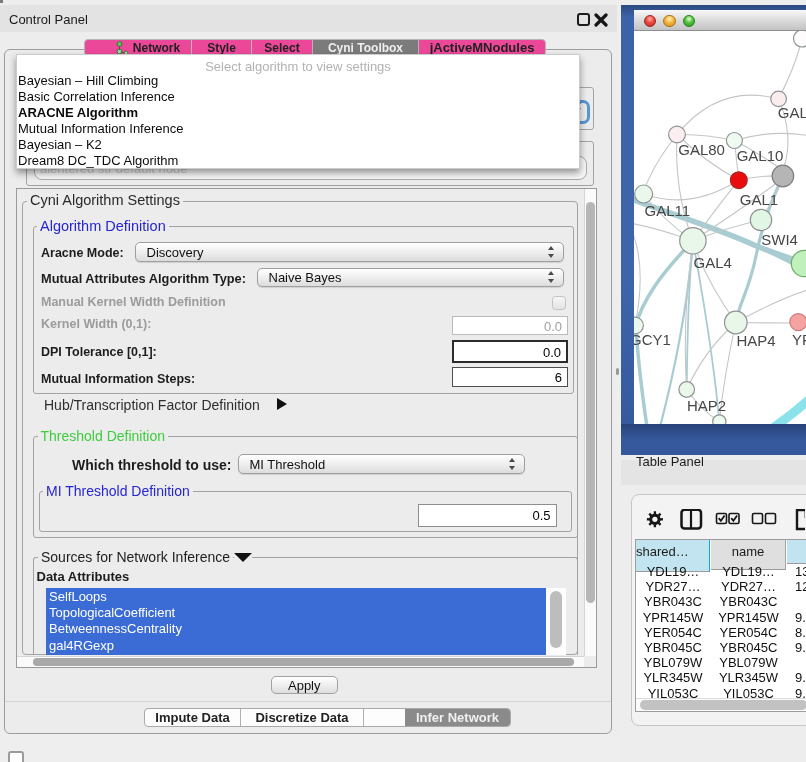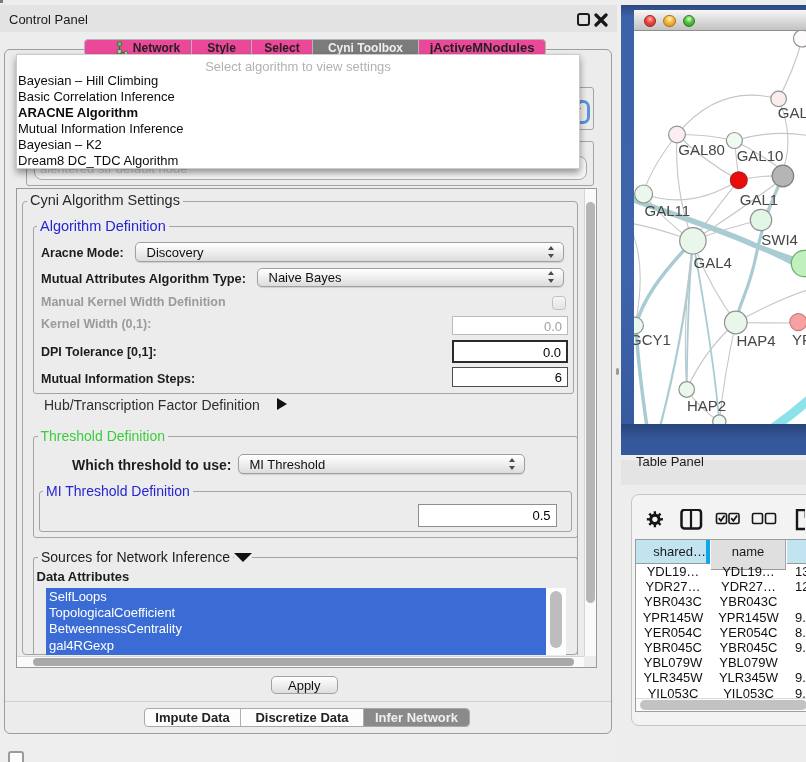--- a/index.html
+++ b/index.html
@@ -140,21 +140,21 @@
 <div class="abs" style="left:546px;top:587.5px;width:19.5px;height:67.5px;background:#fdfdfd;"></div>
 <div class="abs" style="left:550px;top:591px;width:12px;height:57px;background:#bdbdbd;border-radius:6px;"></div>
 
 <div class="abs" style="left:271px;top:675.5px;width:66.5px;height:18px;border:1px solid #a2a2a2;border-radius:5px;background:linear-gradient(#ffffff,#ededed 55%,#dddddd);font-size:13px;color:#111;text-align:center;line-height:17px;">Apply</div>
 
 <div class="abs" style="left:5px;top:701px;width:606px;height:1px;background:#d2d2d2;"></div>
 
 <div id="bottabs" class="abs" style="left:144px;top:708px;height:19px;display:flex;border:1px solid #a9a9a9;border-radius:4px;background:#fdfdfd;overflow:hidden;">
   <div class="bseg" style="width:96px;">Impute Data</div>
   <div class="bseg" style="width:123px;">Discretize Data</div>
-  <div class="bseg bsel" style="width:105px;border-right:none;">Infer Network</div>
+  <div class="bseg bsel" style="width:105px;border-right:none;margin-left:41px;">Infer Network</div>
 </div>
 
 <div class="abs" style="left:8px;top:751px;width:16px;height:14px;border:2px solid #9b9b9b;border-radius:3px;background:#fdfdfd;"></div>
 
 <div class="abs" style="left:621px;top:5px;width:185px;height:450px;background:linear-gradient(#2c4a80,#3c62a8 12px,#3e64aa 60%,#35589c);"></div>
 <div class="abs" style="left:621px;top:424px;width:185px;height:16px;background:linear-gradient(rgba(15,28,60,0.38),rgba(15,28,60,0));"></div>
 
 <div class="abs" style="left:634px;top:10px;width:172px;height:21px;background:linear-gradient(#f8f8f8,#d9d9d9 55%,#c3c3c3);border-bottom:1px solid #8f8f8f;"></div>
 <div class="abs" style="left:643.5px;top:14.5px;width:12.5px;height:12.5px;border-radius:50%;background:radial-gradient(circle at 50% 30%, #ff9d96 8%, #ed4940 45%, #c92e26 90%);border:0.5px solid #9d2420;"></div>
 <div class="abs" style="left:663px;top:14.5px;width:12.5px;height:12.5px;border-radius:50%;background:radial-gradient(circle at 50% 30%, #ffe9a8 8%, #f5b63e 45%, #d98f1f 90%);border:0.5px solid #a8751c;"></div>
@@ -258,21 +258,21 @@
       <path d="M86.2,9.2 l2.2,2.6 3.7,-5.2" stroke-width="1.8"></path>
       <rect x="107.5" y="4.5" width="10" height="10" rx="1.5"></rect>
       <rect x="120.5" y="4.5" width="10" height="10" rx="1.5"></rect>
     </g>
     <path d="M152,1 h9 l6.5,6.5 v12.5 h-15.5 z" fill="none" stroke="#161616" stroke-width="2.4"></path>
         <path d="M160.5,1 v7 h7" fill="none" stroke="#161616" stroke-width="1.8"></path>
   </svg>
 </div>
 
 <div class="abs" style="left:635px;top:539px;width:171px;height:173px;background:#ffffff;border:1px solid #9d9d9d;border-right:none;overflow:hidden;">
-  <div style="position:absolute;left:0;top:0;width:74px;height:24px;background:#c2e4f0;border-right:4px solid #0ea5e9;border-bottom:1px solid #9a9a9a;font-size:13px;text-align:right;line-height:23px;color:#1c1c1c;">shared…</div>
+  <div style="position:absolute;left:0;top:0;width:74px;height:32px;background:#c2e4f0;border-right:1px solid #0ea5e9;border-bottom:1px solid #9a9a9a;font-size:13px;text-align:left;line-height:23px;color:#1c1c1c;">shared…</div>
   <div style="position:absolute;left:75px;top:0;width:75px;height:30px;background:#dfdfdf;border-right:1px solid #a5a5a5;border-bottom:1px solid #9a9a9a;font-size:13px;text-align:center;line-height:23px;color:#1c1c1c;">name</div>
   <div style="position:absolute;left:151px;top:0;width:25px;height:24px;background:#c2e4f0;border-bottom:1px solid #9a9a9a;"></div>
   <div style="position:absolute;left:0;top:24px;width:74px;font-size:13px;line-height:15.2px;text-align:center;color:#111;">YDL19…<br>YDR27…<br>YBR043C<br>YPR145W<br>YER054C<br>YBR045C<br>YBL079W<br>YLR345W<br>YIL053C</div>
   <div style="position:absolute;left:75px;top:24px;width:75px;font-size:13px;line-height:15.2px;text-align:center;color:#111;">YDL19…<br>YDR27…<br>YBR043C<br>YPR145W<br>YER054C<br>YBR045C<br>YBL079W<br>YLR345W<br>YIL053C</div>
   <div style="position:absolute;left:159px;top:24px;width:40px;font-size:13px;line-height:15.2px;text-align:left;color:#111;">13.<br>12.<br>&nbsp;<br>9.5<br>8.2<br>9.1<br>&nbsp;<br>9.3<br>9.2</div>
 
   <div style="position:absolute;left:0;top:158px;width:171px;height:15px;background:#fbfbfb;border-top:1px solid #dcdcdc;"></div>
   <div style="position:absolute;left:4px;top:160px;width:167px;height:10px;background:#c2c2c2;border-radius:5px;"></div>
 </div>
 

